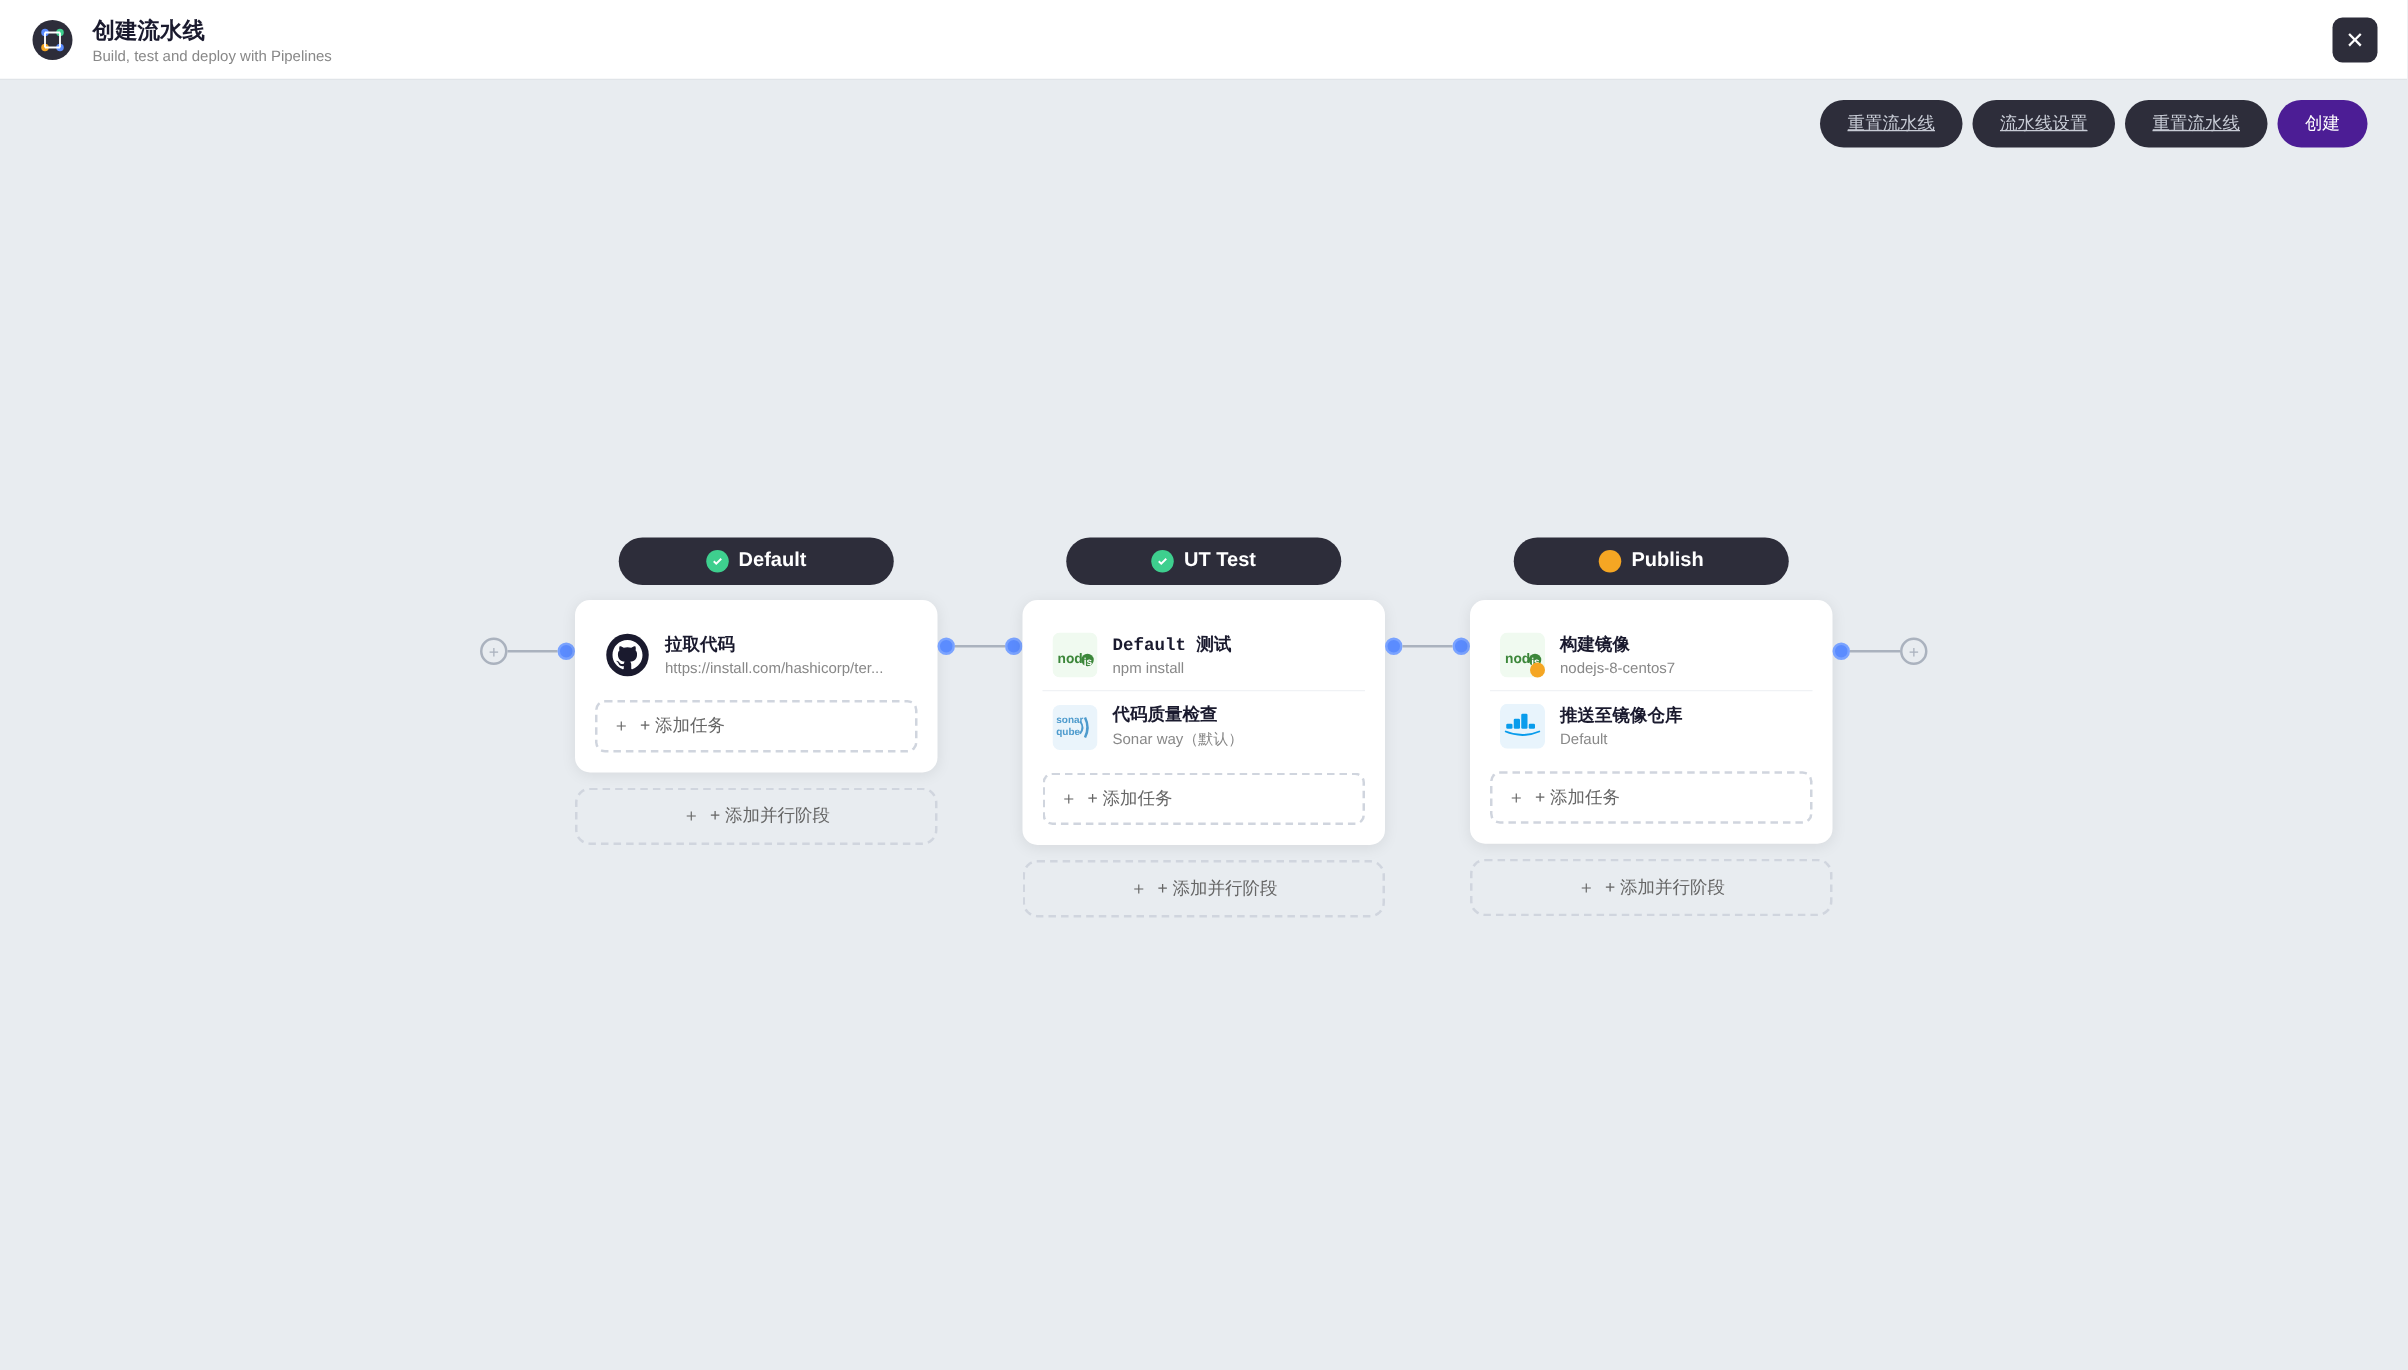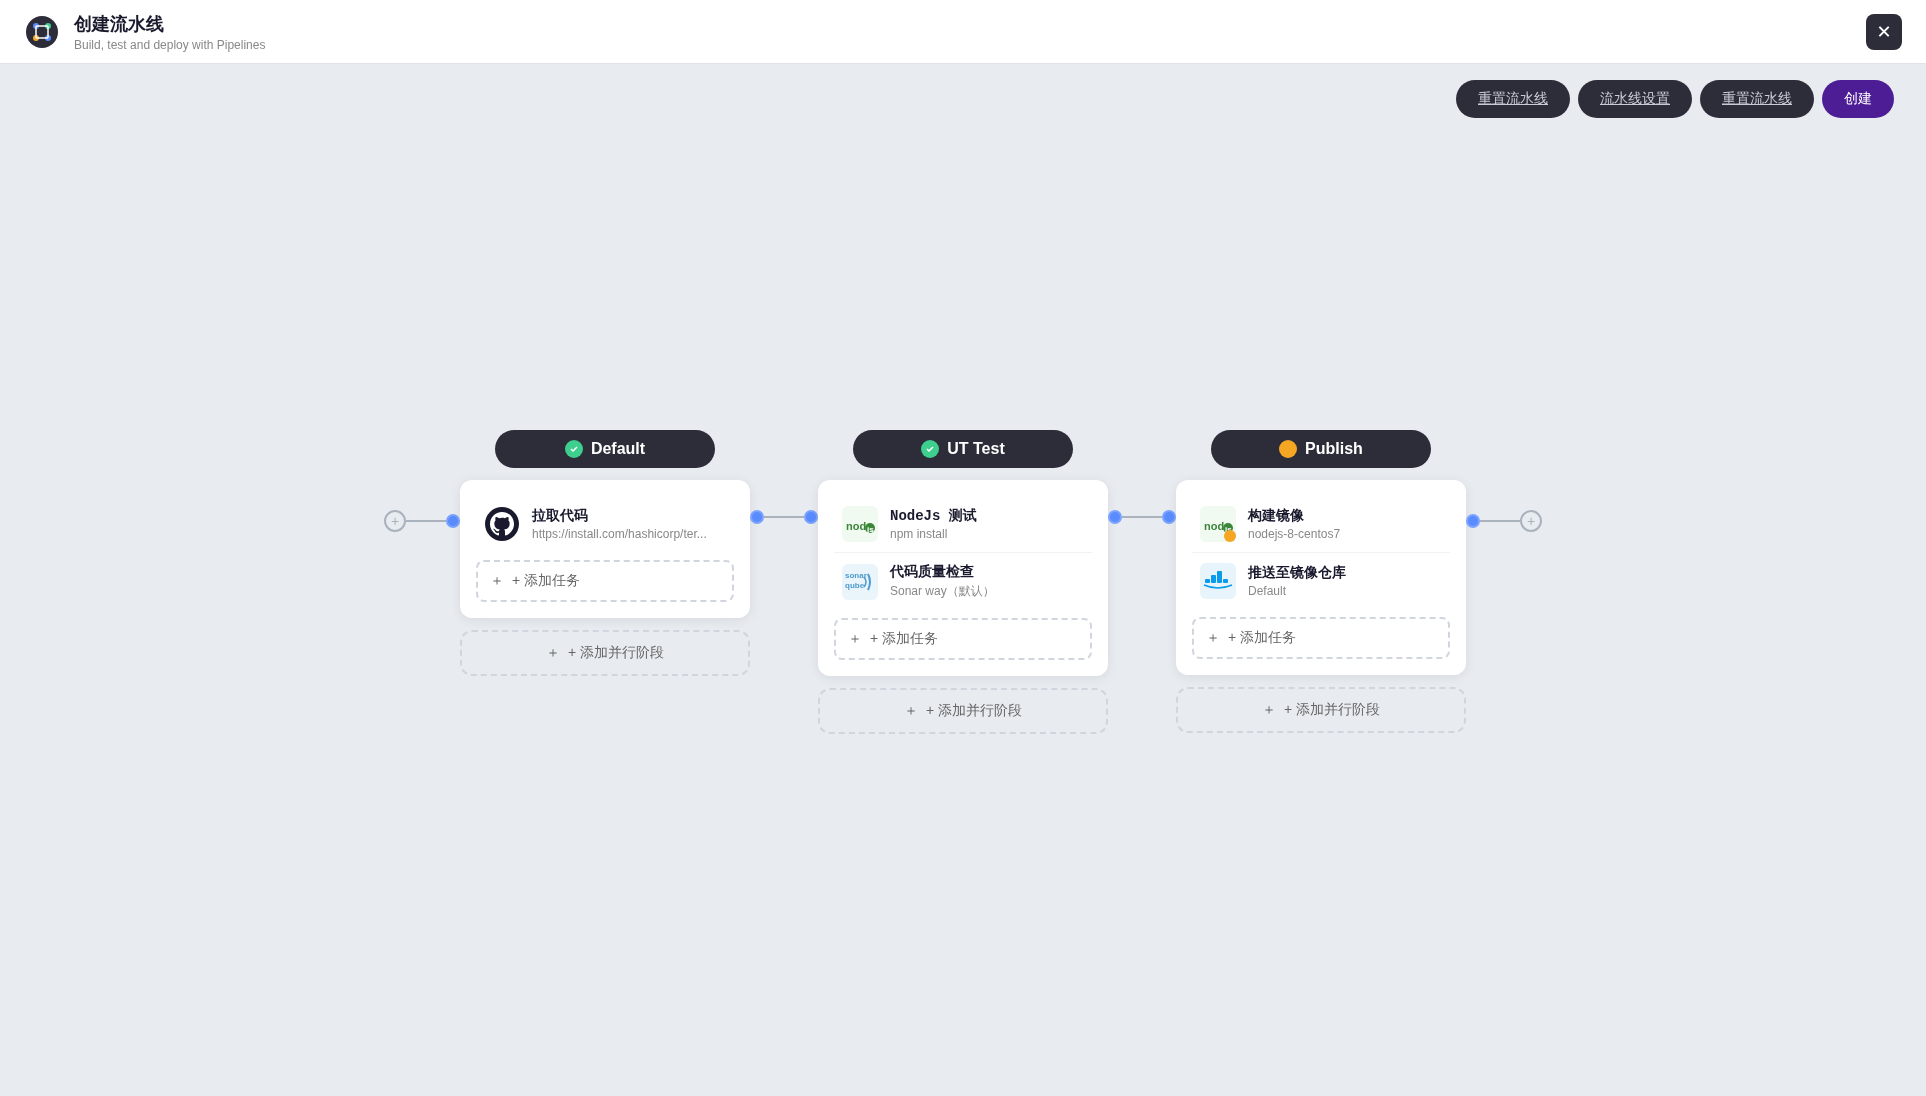--- a/index.html
+++ b/index.html
@@ -370,21 +370,21 @@
         <div class="task-item">
           <div class="task-icon">
             <svg viewBox="0 0 36 36" width="36" height="36">
               <rect width="36" height="36" rx="6" fill="#f0faf0"></rect>
               <text x="4" y="24" font-size="11" font-weight="900" fill="#3c873a" font-family="Arial">node</text>
               <circle cx="28" cy="22" r="5" fill="#3c873a"></circle>
               <text x="25" y="26" font-size="8" fill="#fff" font-weight="700">js</text>
             </svg>
           </div>
           <div class="task-info">
-            <div class="task-name">NodeJs 测试</div>
+            <div class="task-name">Default 测试</div>
             <div class="task-sub">npm install</div>
           </div>
         </div>
 
         <div class="task-item">
           <div class="task-icon">
             <svg viewBox="0 0 36 36" width="36" height="36">
               <rect width="36" height="36" rx="6" fill="#eaf4fb"></rect>
               <text x="3" y="14" font-size="8" font-weight="700" fill="#4e9bcd" font-family="Arial">sonar</text>
               <text x="3" y="24" font-size="8" font-weight="700" fill="#4e9bcd" font-family="Arial">qube</text>

